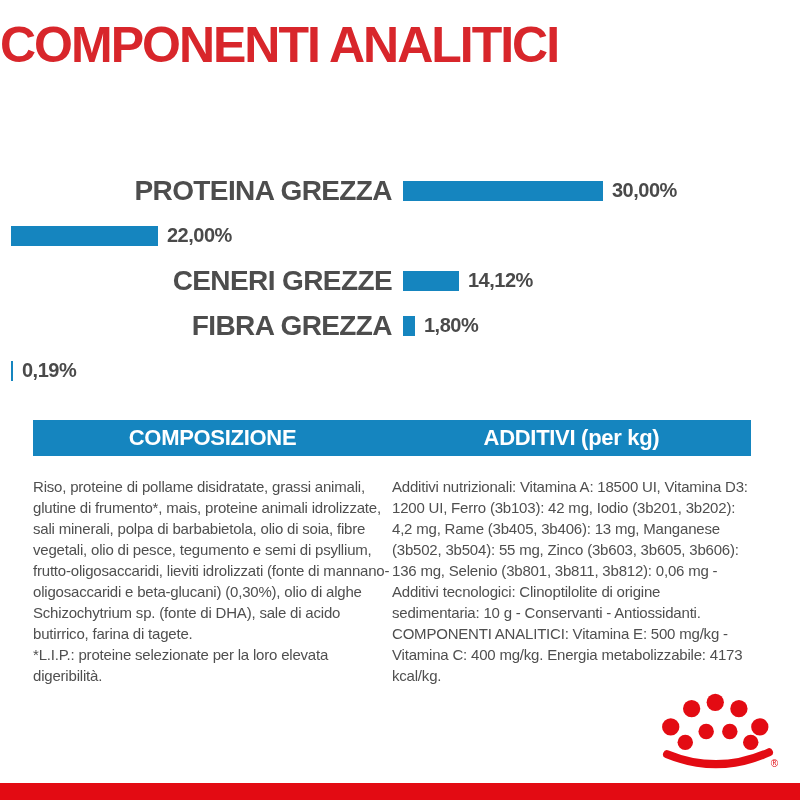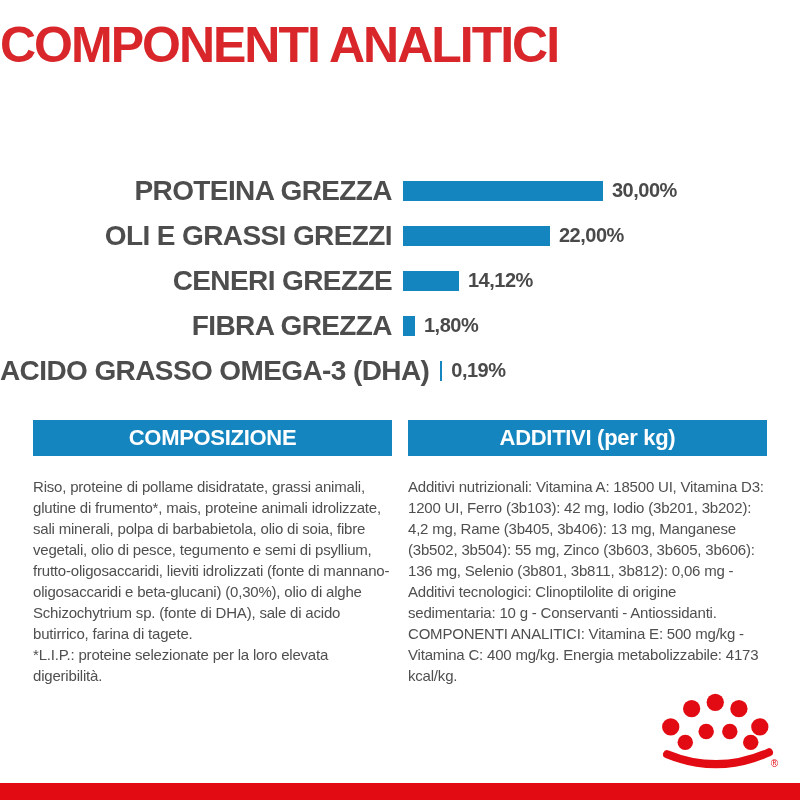--- a/index.html
+++ b/index.html
@@ -16,21 +16,21 @@
   .chart-row{display:flex;align-items:center;height:45px;}
   .chart-label{
     flex:0 0 392px;text-align:right;font-weight:bold;font-size:28px;
     color:#4d4d4d;letter-spacing:-0.6px;white-space:nowrap;
   }
   .chart-bar{height:20px;background:#1585bf;margin-left:11px;flex:0 0 auto;}
   .chart-value{
     margin-left:9px;font-weight:bold;font-size:20px;color:#4a4a4a;
     letter-spacing:-0.5px;white-space:nowrap;
   }
-  .sections{position:absolute;top:420px;left:33px;width:734px;display:flex;gap:16px;}
+  .sections{position:absolute;top:420px;left:33px;width:734px;display:flex;}
   .section{width:359px;}
   .section-header{
     height:36px;background:#1585bf;color:#ffffff;font-weight:bold;font-size:22px;
     display:flex;align-items:center;justify-content:center;letter-spacing:-0.3px;
   }
   .section-body{
     margin-top:20px;font-size:15px;line-height:21px;color:#4f4f4f;
     letter-spacing:-0.2px;
   }
   .crown{position:absolute;top:690px;right:22px;width:120px;height:92px;}
@@ -43,36 +43,34 @@
 
   <div class="title">COMPONENTI ANALITICI</div>
 
   <div class="chart">
       <div class="chart-row">
         <div class="chart-label">PROTEINA GREZZA</div>
         <div class="chart-bar" style="width: 200px; background: rgb(21, 133, 191);"></div>
         <div class="chart-value">30,00%</div>
       </div>
       <div class="chart-row">
-        <div class="chart-label">OLI E GRASSI GREZZI</div>
         <div class="chart-bar" style="width: 147px; background: rgb(21, 133, 191);"></div>
         <div class="chart-value">22,00%</div>
       </div>
       <div class="chart-row">
         <div class="chart-label">CENERI GREZZE</div>
         <div class="chart-bar" style="width: 56px; background: rgb(21, 133, 191);"></div>
         <div class="chart-value">14,12%</div>
       </div>
       <div class="chart-row">
         <div class="chart-label">FIBRA GREZZA</div>
         <div class="chart-bar" style="width: 12px; background: rgb(21, 133, 191);"></div>
         <div class="chart-value">1,80%</div>
       </div>
       <div class="chart-row">
-        <div class="chart-label">ACIDO GRASSO OMEGA-3 (DHA)</div>
         <div class="chart-bar" style="width: 2px; background: rgb(21, 133, 191);"></div>
         <div class="chart-value">0,19%</div>
       </div>
     </div>
 
   <div class="sections">
     <div class="section">
       <div class="section-header">COMPOSIZIONE</div>
       <div class="section-body">
         <div>Riso, proteine di pollame disidratate, grassi animali, glutine di frumento*, mais, proteine animali idrolizzate, sali minerali, polpa di barbabietola, olio di soia, fibre vegetali, olio di pesce, tegumento e semi di psyllium, frutto-oligosaccaridi, lieviti idrolizzati (fonte di mannano-oligosaccaridi e beta-glucani) (0,30%), olio di alghe Schizochytrium sp. (fonte di DHA), sale di acido butirrico, farina di tagete.</div>

